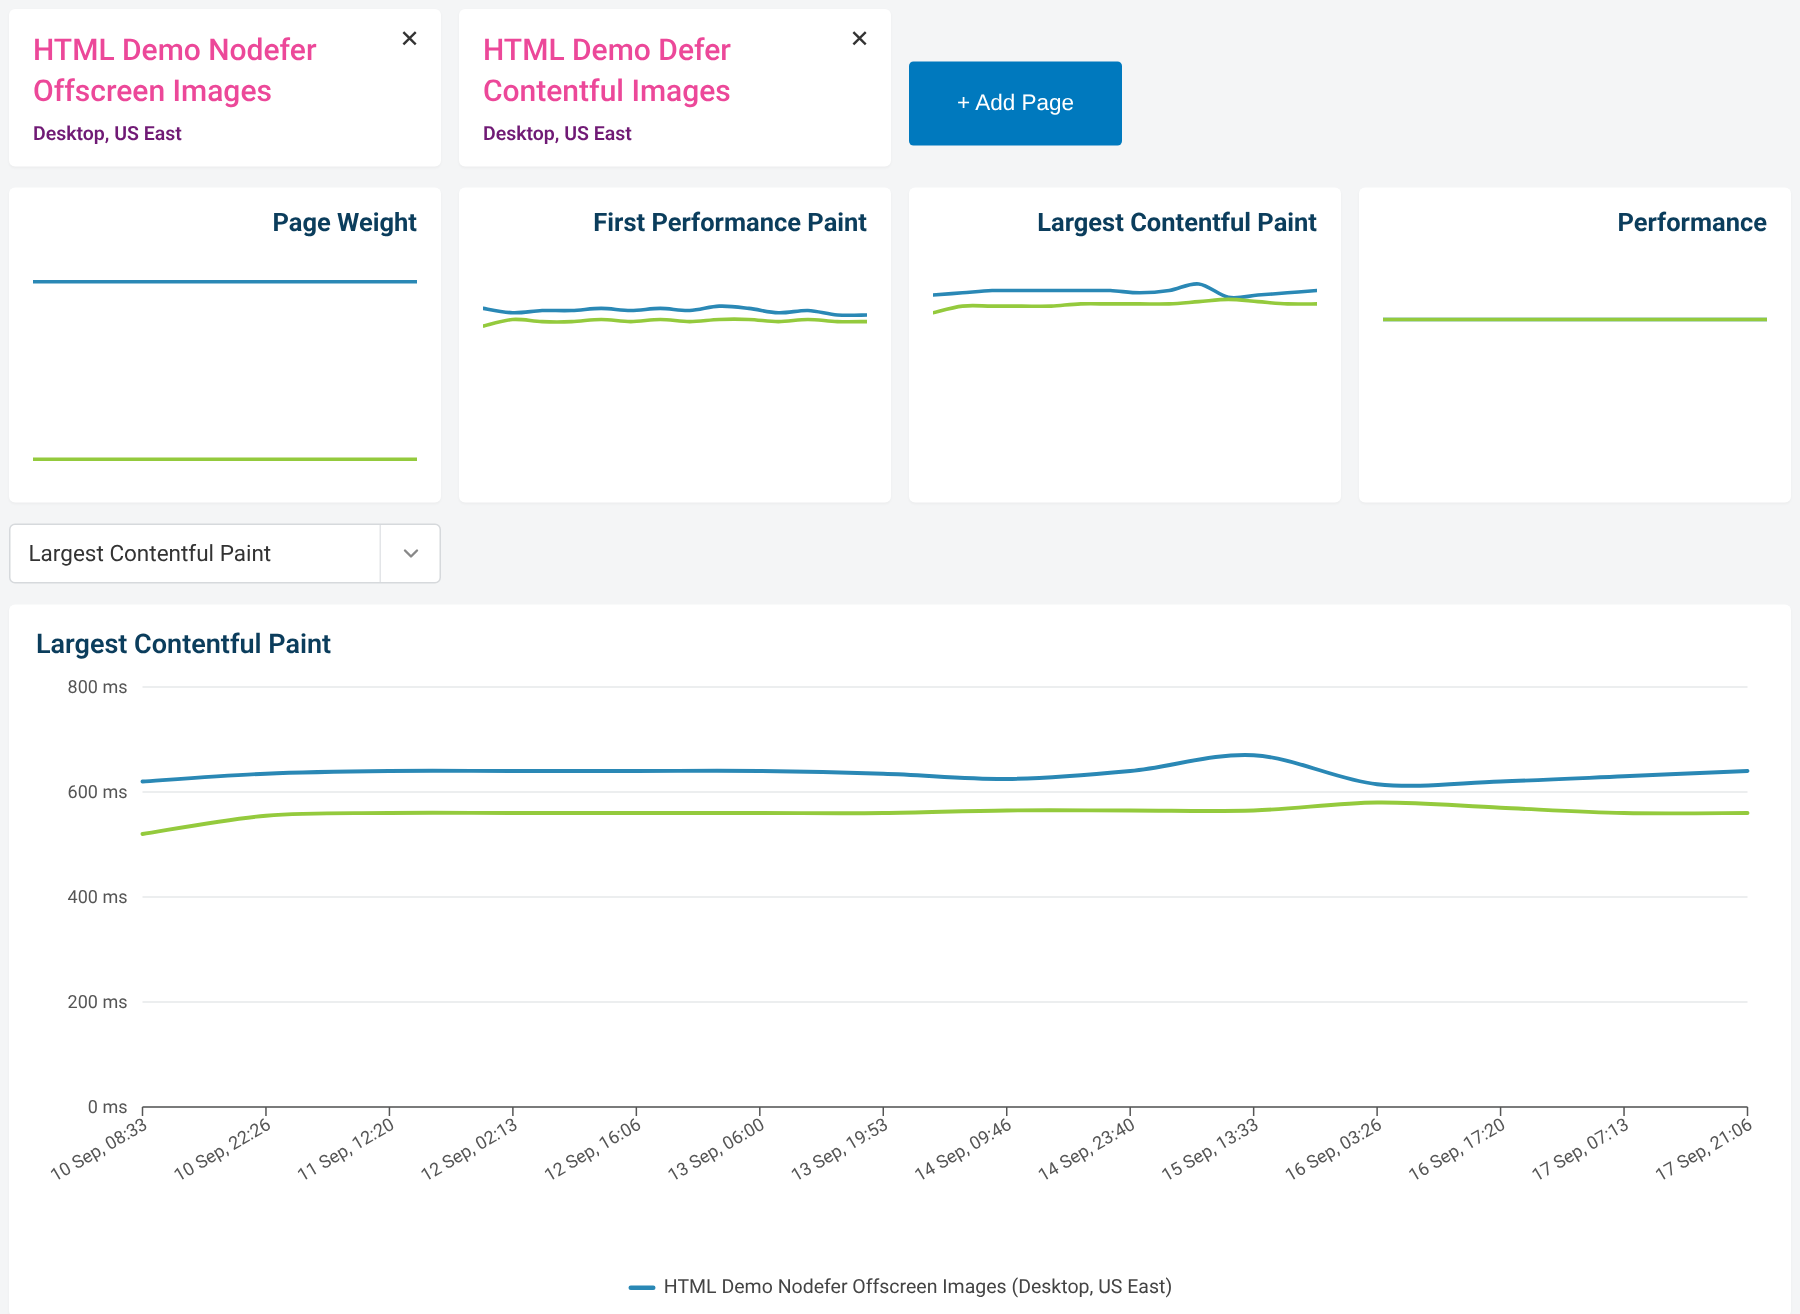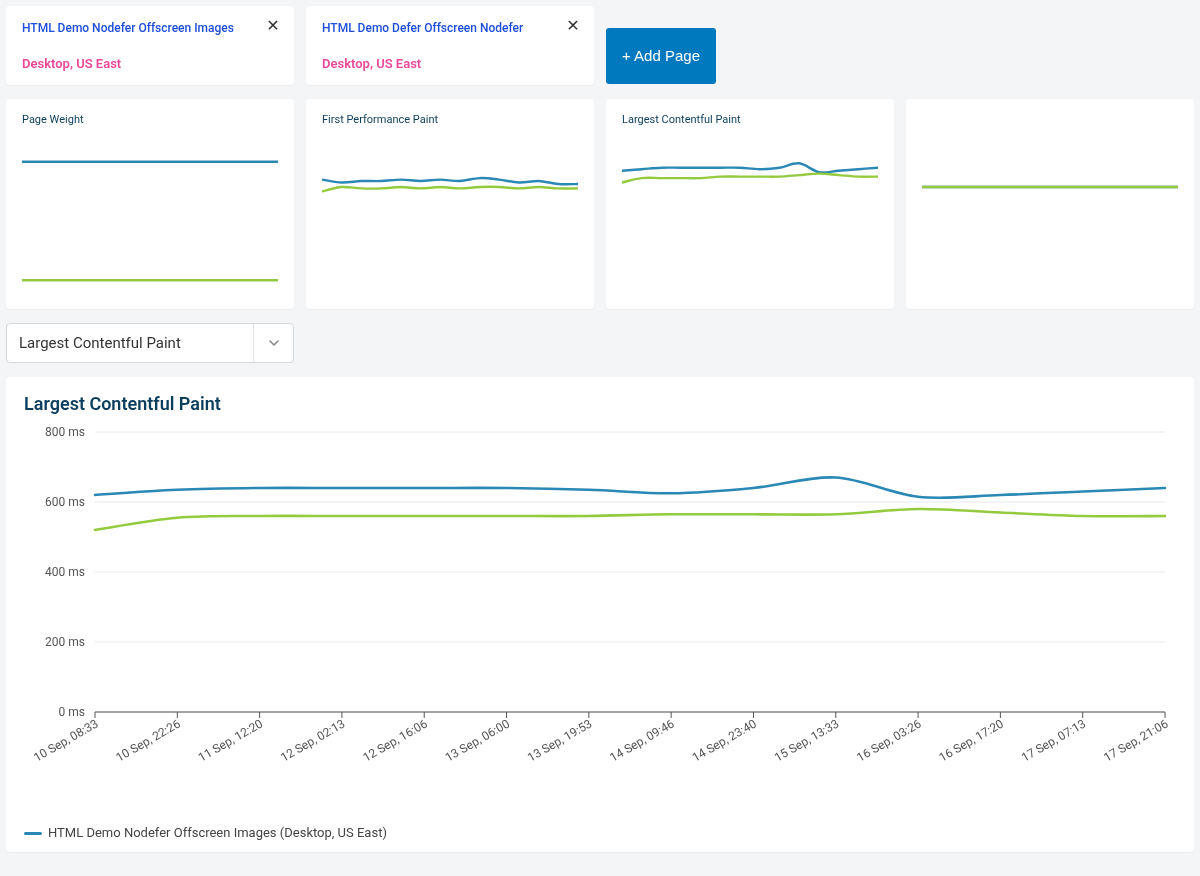--- a/index.html
+++ b/index.html
@@ -13,93 +13,93 @@
   .page-cards-row { display: flex; gap: 12px; margin-bottom: 14px; align-items:flex-start; }
   .page-card {
     background: #fff;
     border-radius: 4px;
     padding: 14px 16px 14px 16px;
     width: 288px;
     position: relative;
     box-shadow: 0 1px 2px rgba(0,0,0,0.04);
   }
   .page-card .title {
-    color: #1d4ed8;
-    font-size: 12px;
+    color: #ec4899;
+    font-size: 20px;
     font-weight: 500;
     line-height: 1.35;
     padding-right: 22px;
   }
   .page-card .subtitle {
     font-size: 13px;
     font-weight: 600;
-    color: #ec4899;
-    margin-top: 20px;
+    color: #701a75;
+    margin-top: 8px;
   }
   .page-card .close {
     position: absolute; top: 12px; right: 12px;
     font-size: 16px; line-height: 1; cursor: pointer;
     color: #333; width:18px; height:18px; text-align:center;
   }
   .add-page-btn {
     background: #0079be;
     color: #fff;
     border: none;
     font-size: 15px;
-    padding: 10px 16px;
+    padding: 10px 32px;
     border-radius: 3px;
     cursor: pointer;
     align-self: center;
     height: 56px;
     margin-top:20px;
   }
   .mini-row { display: flex; gap: 12px; margin-bottom: 14px; }
   .mini-card {
     background: #fff; border-radius: 4px;
     padding: 14px 16px 10px 16px;
     width: 288px; height: 210px;
     box-shadow: 0 1px 2px rgba(0,0,0,0.04);
     position: relative;
   }
   .mini-card.last { flex:1; }
   .mini-title {
-    color: #0b3d5c; font-size: 11px; font-weight: 400;
+    color: #0b3d5c; font-size: 17px; font-weight: 700; text-align: right;
   }
   .mini-chart { position:absolute; left:16px; right:16px; top:48px; bottom:14px; }
   .dropdown {
     background:#fff; border:1px solid #d6d9dc; border-radius:4px;
     width: 288px; height: 40px; display:flex; align-items:center;
     padding: 0 12px; font-size:15px; color:#333;
     position:relative; cursor:pointer; margin-bottom:14px;
   }
   .dropdown .chev {
     position:absolute; right:0; top:0; bottom:0; width:40px;
     border-left:1px solid #e3e5e8; display:flex; align-items:center; justify-content:center;
   }
   .main-chart-card {
     background:#fff; border-radius:4px; padding:16px 18px 12px 18px;
     box-shadow: 0 1px 2px rgba(0,0,0,0.04);
   }
   .main-title { color:#0b3d5c; font-size:18px; font-weight:600; margin-bottom:8px;}
   .chart-wrap { position:relative; height:400px; }
-  .legend { display:flex; gap:40px; font-size:13px; color:#444; margin-top:3px;}
+  .legend { display:flex; justify-content:center; gap:40px; font-size:13px; color:#444; margin-top:3px;}
   .legend .sw { display:inline-block; width:18px; height:3px; vertical-align:middle; margin-right:6px; border-radius:2px;}
 </style>
 </head>
 <body>
 
 <div class="page-cards-row">
   <div class="page-card">
     <span class="close">✕</span>
     <div class="title">HTML Demo Nodefer Offscreen Images</div>
     <div class="subtitle">Desktop, US East</div>
   </div>
   <div class="page-card">
     <span class="close">✕</span>
-    <div class="title">HTML Demo Defer Offscreen Nodefer</div>
+    <div class="title">HTML Demo Defer Contentful Images</div>
     <div class="subtitle">Desktop, US East</div>
   </div>
   <button class="add-page-btn">+ Add Page</button>
 </div>
 
 <div class="mini-row">
   <div class="mini-card">
     <div class="mini-title">Page Weight</div>
     <svg class="mini-chart" id="mini-0" viewBox="0 0 256 148" preserveAspectRatio="none">
         <path d="M0,14.799999999999983C3.3,14.8 13.1,14.8 19.7,14.8C26.3,14.8 32.8,14.8 39.4,14.8C45.9,14.8 52.5,14.8 59.1,14.8C65.6,14.8 72.2,14.8 78.8,14.8C85.3,14.8 91.9,14.8 98.5,14.8C105.0,14.8 111.6,14.8 118.2,14.8C124.7,14.8 131.3,14.8 137.8,14.8C144.4,14.8 151.0,14.8 157.5,14.8C164.1,14.8 170.7,14.8 177.2,14.8C183.8,14.8 190.4,14.8 196.9,14.8C203.5,14.8 210.1,14.8 216.6,14.8C223.2,14.8 229.7,14.8 236.3,14.8C242.9,14.8 252.7,14.8 256.0,14.8" fill="none" stroke="#2a88b5" stroke-width="2.4" stroke-linecap="round"></path>
@@ -114,20 +114,21 @@
       </svg>
   </div>
   <div class="mini-card">
     <div class="mini-title">Largest Contentful Paint</div>
     <svg class="mini-chart" id="mini-2" viewBox="0 0 256 148" preserveAspectRatio="none">
         <path d="M0,23.680000000000007C3.3,23.4 13.1,22.7 19.7,22.2C26.3,21.7 32.8,21.0 39.4,20.7C45.9,20.5 52.5,20.7 59.1,20.7C65.6,20.7 72.2,20.7 78.8,20.7C85.3,20.7 91.9,20.7 98.5,20.7C105.0,20.7 111.6,20.5 118.2,20.7C124.7,21.0 131.3,22.2 137.8,22.2C144.4,22.2 151.0,21.7 157.5,20.7C164.1,19.7 170.7,15.5 177.2,16.3C183.8,17.0 190.4,23.9 196.9,25.2C203.5,26.4 210.1,24.2 216.6,23.7C223.2,23.2 229.7,22.7 236.3,22.2C242.9,21.7 252.7,21.0 256.0,20.7" fill="none" stroke="#2a88b5" stroke-width="2.4" stroke-linecap="round"></path>
         <path d="M0,35.519999999999996C3.3,34.8 13.1,31.8 19.7,31.1C26.3,30.3 32.8,31.1 39.4,31.1C45.9,31.1 52.5,31.1 59.1,31.1C65.6,31.1 72.2,31.3 78.8,31.1C85.3,30.8 91.9,29.8 98.5,29.6C105.0,29.4 111.6,29.6 118.2,29.6C124.7,29.6 131.3,29.6 137.8,29.6C144.4,29.6 151.0,29.8 157.5,29.6C164.1,29.4 170.7,28.6 177.2,28.1C183.8,27.6 190.4,26.6 196.9,26.6C203.5,26.6 210.1,27.6 216.6,28.1C223.2,28.6 229.7,29.4 236.3,29.6C242.9,29.8 252.7,29.6 256.0,29.6" fill="none" stroke="#94ca3d" stroke-width="2.4" stroke-linecap="round"></path>
       </svg>
   </div>
   <div class="mini-card last">
+    <div class="mini-title">Performance</div>
     <svg class="mini-chart" id="mini-3" viewBox="0 0 256 148" preserveAspectRatio="none">
         <path d="M0,39.96000000000001C3.3,40.0 13.1,40.0 19.7,40.0C26.3,40.0 32.8,40.0 39.4,40.0C45.9,40.0 52.5,40.0 59.1,40.0C65.6,40.0 72.2,40.0 78.8,40.0C85.3,40.0 91.9,40.0 98.5,40.0C105.0,40.0 111.6,40.0 118.2,40.0C124.7,40.0 131.3,40.0 137.8,40.0C144.4,40.0 151.0,40.0 157.5,40.0C164.1,40.0 170.7,40.0 177.2,40.0C183.8,40.0 190.4,40.0 196.9,40.0C203.5,40.0 210.1,40.0 216.6,40.0C223.2,40.0 229.7,40.0 236.3,40.0C242.9,40.0 252.7,40.0 256.0,40.0" fill="none" stroke="#2a88b5" stroke-width="2.4" stroke-linecap="round"></path>
         <path d="M0,39.96000000000001C3.3,40.0 13.1,40.0 19.7,40.0C26.3,40.0 32.8,40.0 39.4,40.0C45.9,40.0 52.5,40.0 59.1,40.0C65.6,40.0 72.2,40.0 78.8,40.0C85.3,40.0 91.9,40.0 98.5,40.0C105.0,40.0 111.6,40.0 118.2,40.0C124.7,40.0 131.3,40.0 137.8,40.0C144.4,40.0 151.0,40.0 157.5,40.0C164.1,40.0 170.7,40.0 177.2,40.0C183.8,40.0 190.4,40.0 196.9,40.0C203.5,40.0 210.1,40.0 216.6,40.0C223.2,40.0 229.7,40.0 236.3,40.0C242.9,40.0 252.7,40.0 256.0,40.0" fill="none" stroke="#94ca3d" stroke-width="2.4" stroke-linecap="round"></path>
       </svg>
   </div>
 </div>
 
 <div class="dropdown">
   <span>Largest Contentful Paint</span>
   <span class="chev">

